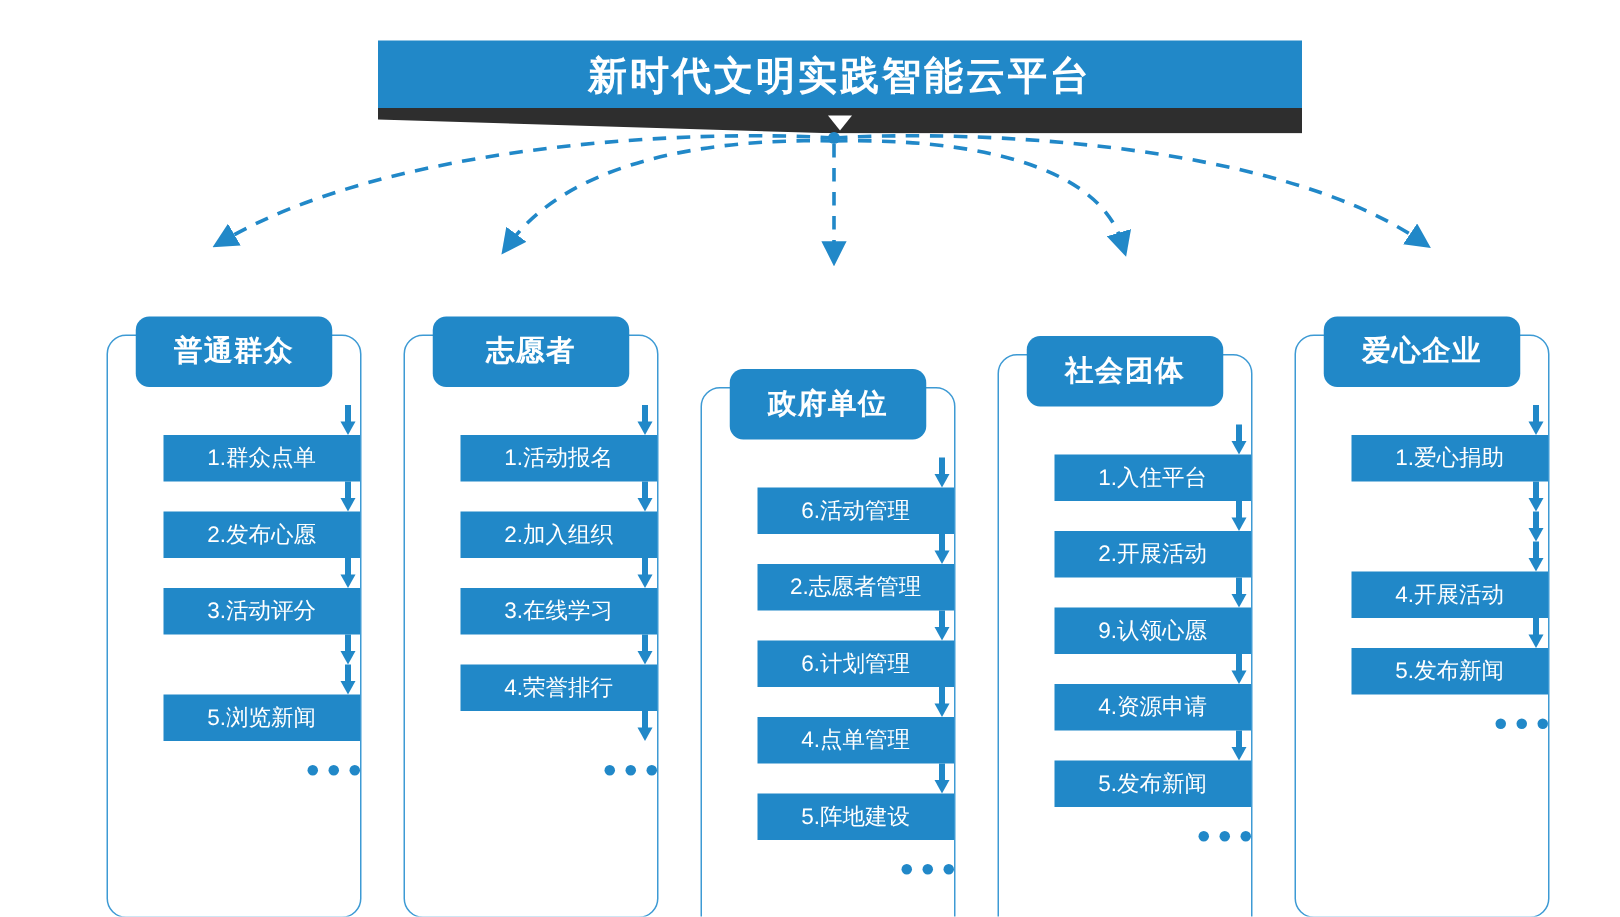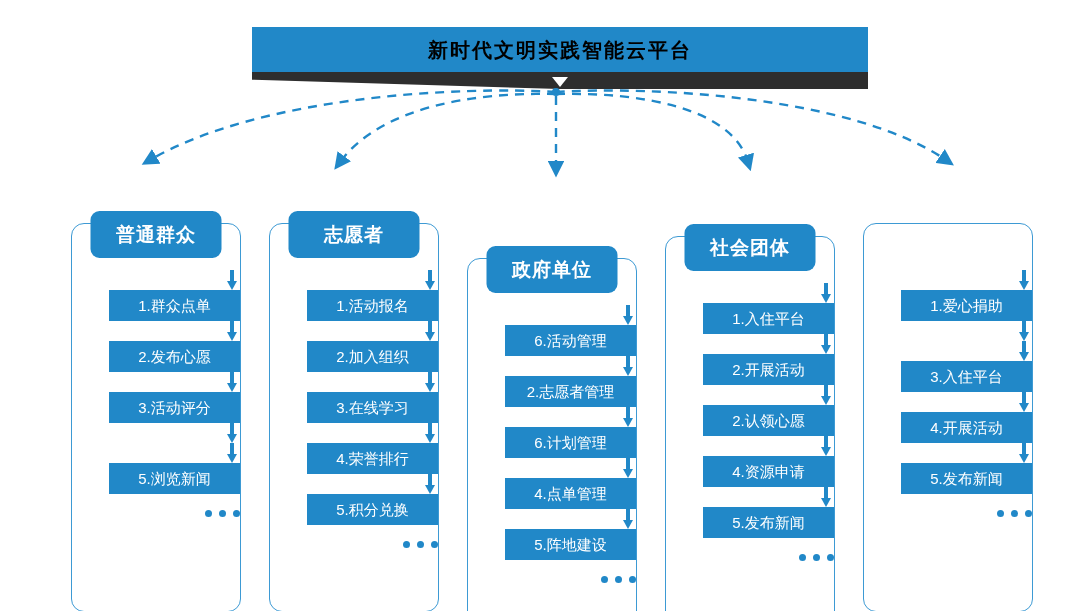--- a/index.html
+++ b/index.html
@@ -34,22 +34,22 @@
     left: 0;
     top: 0;
     width: 616px;
     height: 45px;
     background: #2188c8;
     display: flex;
     align-items: center;
     justify-content: center;
   }
   .banner-title {
-    color: #000000;
-    font-size: 20px;
+    color: #ffffff;
+    font-size: 26px;
     font-weight: bold;
     letter-spacing: 2px;
     line-height: 1;
   }
   
   .banner-shadow {
     position: absolute;
     left: 0;
     top: 45px;
     width: 616px;
@@ -273,23 +273,20 @@
           </div>
         <div class="arrow-down"></div>
         <div class="item-box">
             <span class="item-label">3.在线学习</span>
           </div>
         <div class="arrow-down"></div>
         <div class="item-box">
             <span class="item-label">4.荣誉排行</span>
           </div>
         <div class="arrow-down"></div>
-        <div class="item-box">
-            <span class="item-label">5.积分兑换</span>
-          </div>
         <div class="ellipsis">
             <span></span>
             <span></span>
             <span></span>
           </div>
       </div>
     </div>
 
     <div class="column col-2">
       <div class="col-header">
@@ -332,49 +329,49 @@
         <div class="arrow-down"></div>
         <div class="item-box">
             <span class="item-label">1.入住平台</span>
           </div>
         <div class="arrow-down"></div>
         <div class="item-box">
             <span class="item-label">2.开展活动</span>
           </div>
         <div class="arrow-down"></div>
         <div class="item-box">
-            <span class="item-label">2.认领心愿</span>
+            <span class="item-label">9.认领心愿</span>
           </div>
         <div class="arrow-down"></div>
         <div class="item-box">
             <span class="item-label">4.资源申请</span>
           </div>
         <div class="arrow-down"></div>
         <div class="item-box">
             <span class="item-label">5.发布新闻</span>
           </div>
         <div class="ellipsis">
             <span></span>
             <span></span>
             <span></span>
           </div>
       </div>
     </div>
 
     <div class="column col-4">
+      <div class="col-header">
+        <span class="col-header-label">爱心企业</span>
+      </div>
       <div class="col-body">
         <div class="arrow-down"></div>
         <div class="item-box">
             <span class="item-label">1.爱心捐助</span>
           </div>
         <div class="arrow-down"></div>
         <div class="arrow-down"></div>
-        <div class="item-box">
-            <span class="item-label">3.入住平台</span>
-          </div>
         <div class="arrow-down"></div>
         <div class="item-box">
             <span class="item-label">4.开展活动</span>
           </div>
         <div class="arrow-down"></div>
         <div class="item-box">
             <span class="item-label">5.发布新闻</span>
           </div>
         <div class="ellipsis">
             <span></span>

